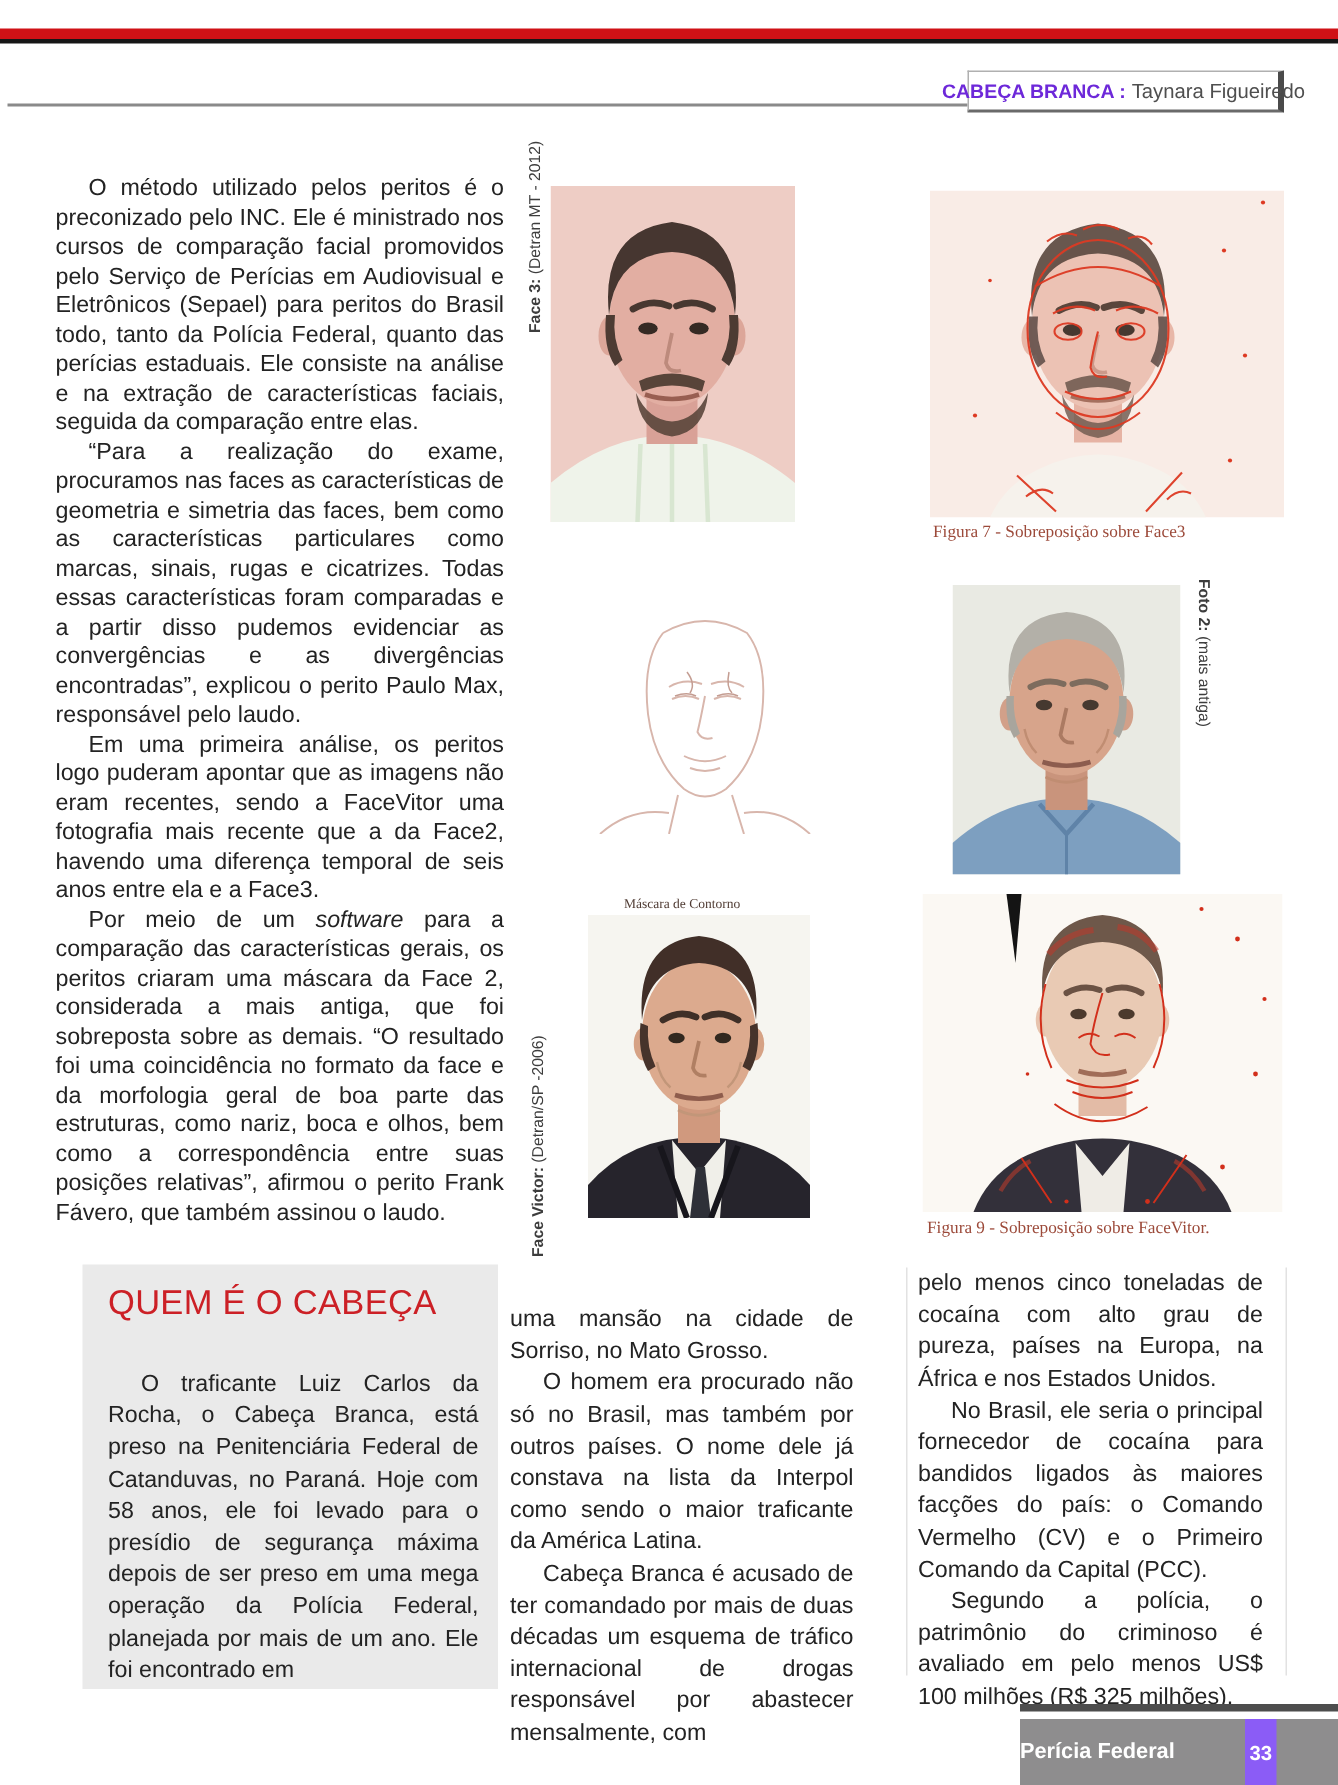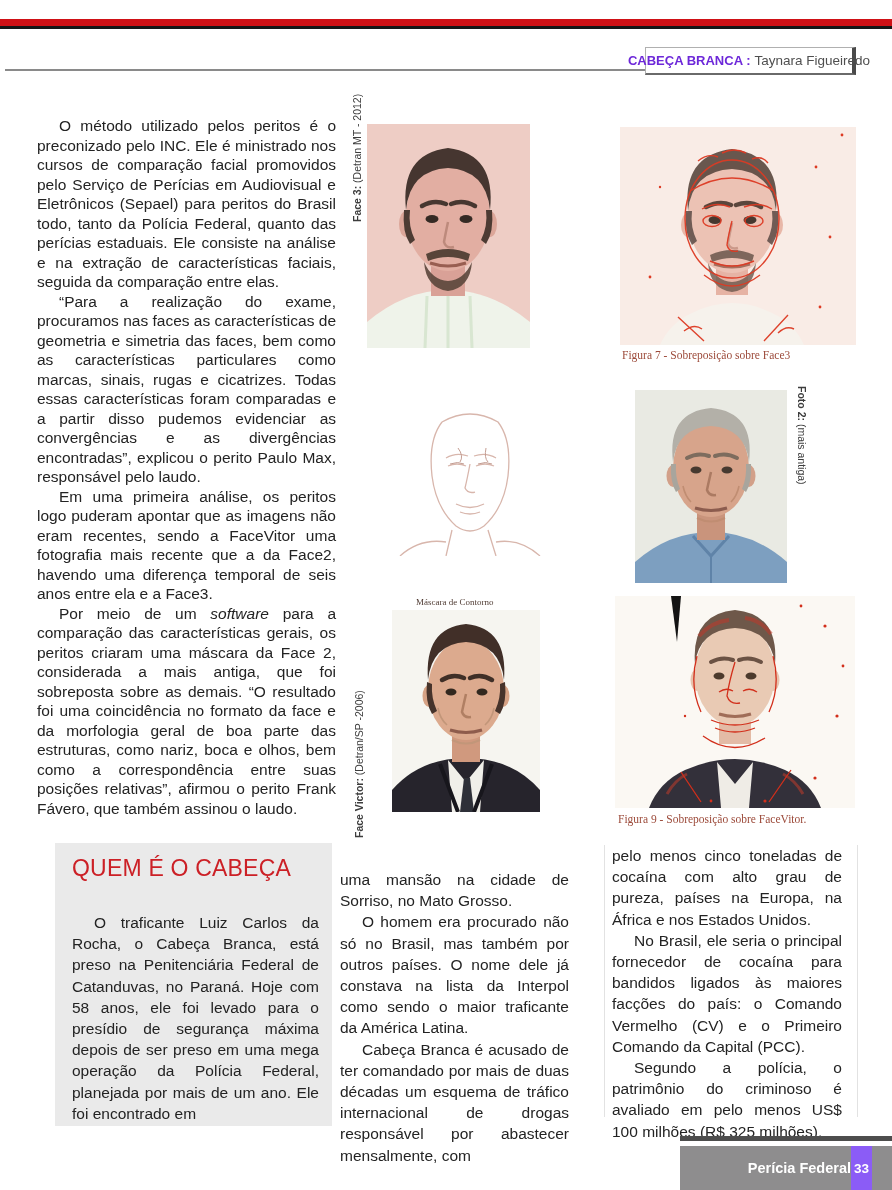--- a/index.html
+++ b/index.html
@@ -37,21 +37,21 @@
   .vcap{position:absolute;white-space:nowrap;font-size:10.5px;color:#3d3d3d;}
   .vcap .b{font-weight:bold;}
   .vcap.up{transform:rotate(-90deg);transform-origin:left top;}
   .vcap.down{transform:rotate(90deg);transform-origin:left top;}
   .figcap{position:absolute;font-family:"Liberation Serif",serif;font-size:11.5px;color:#9c4a3a;white-space:nowrap;}
   .maskcap{position:absolute;font-family:"Liberation Serif",serif;font-size:9px;color:#503c34;white-space:nowrap;}
 
   
   .foot-strip{position:absolute;left:680px;top:1136px;width:212px;height:5px;background:#4d4d4d;}
   .foot-box{position:absolute;left:680px;top:1146px;width:212px;height:44px;background:#8e8d8e;display:flex;}
-  .foot-label{width:150px;text-align:right;line-height:44px;color:#fff;font-weight:bold;font-size:14.5px;margin-left:21px;}
+  .foot-label{width:150px;text-align:left;line-height:44px;color:#fff;font-weight:bold;font-size:14.5px;}
   .foot-page{width:21px;background:#8b5cf6;color:#fff;font-weight:bold;font-size:13.5px;
              display:flex;align-items:center;justify-content:center;}
 </style>
 </head>
 <body>
 
 <div class="page">
 
   <div class="topbar-red"></div>
   <div class="topbar-black"></div>

